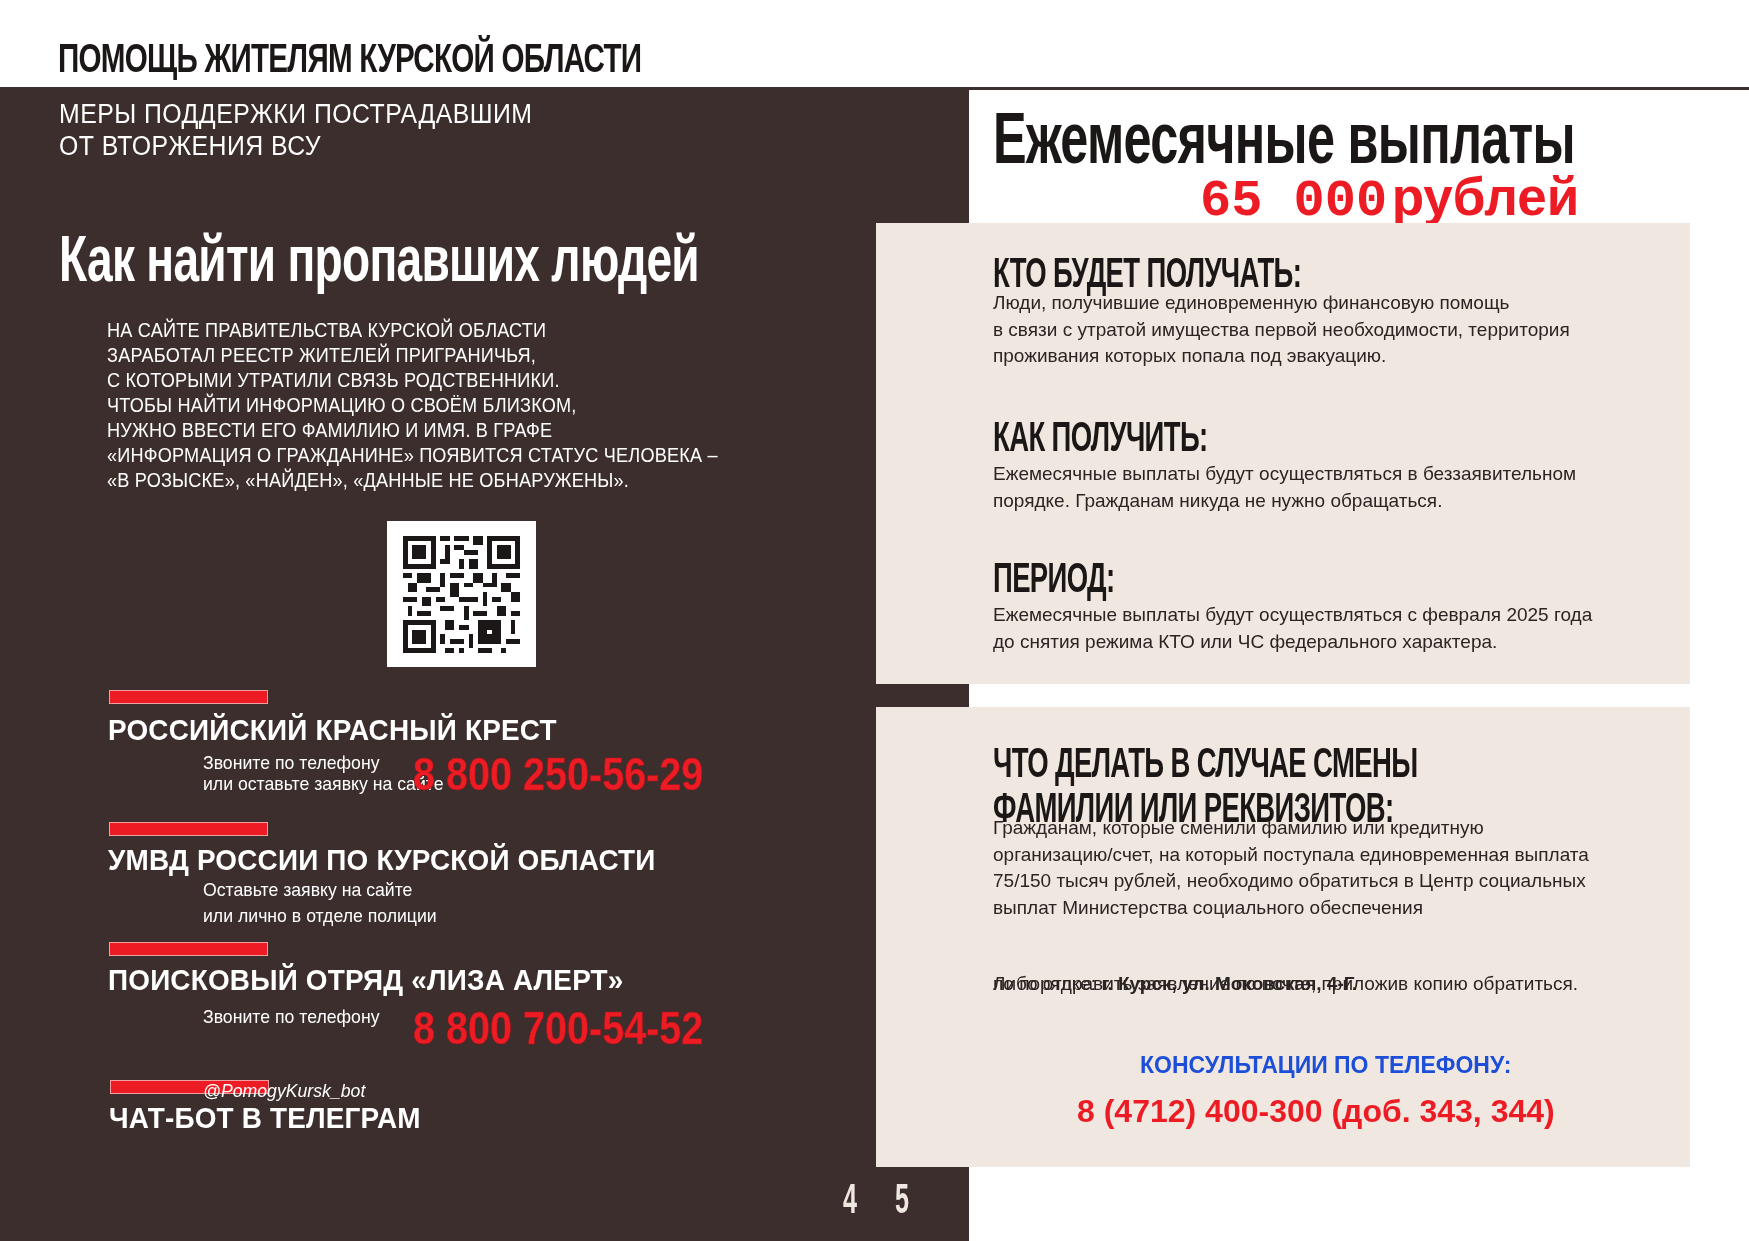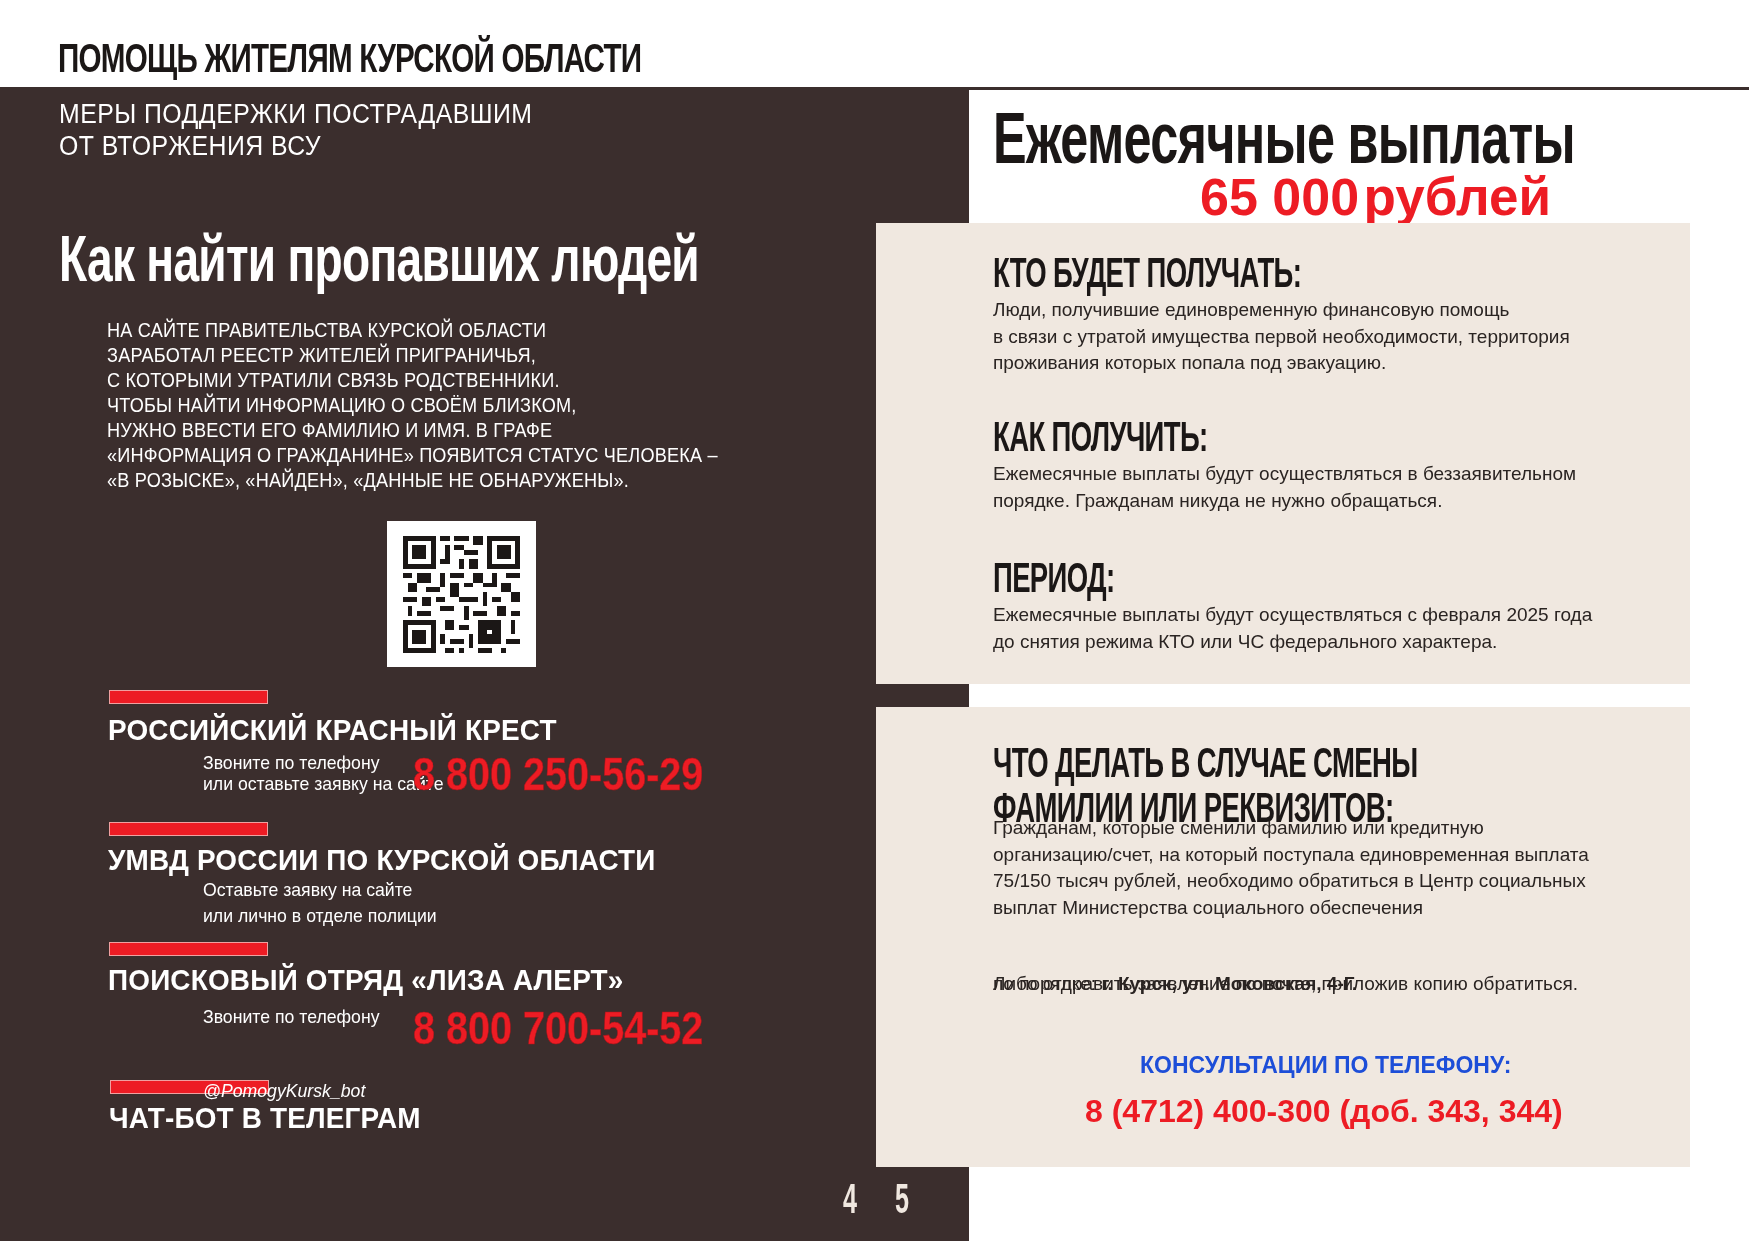--- a/index.html
+++ b/index.html
@@ -26,26 +26,26 @@
     .qr-box svg { position: absolute; left: 16px; top: 15px; width: 117px; height: 117px; }
     .red-bar { left: 109px; width: 159px; height: 14px; background: #ed1c24; border: 1px solid #f0a0a0; box-sizing: border-box; }
     .org-heading { left: 108px; color: #ffffff; font-size: 30px; font-weight: 700; white-space: nowrap; letter-spacing: 0.2px; transform: scaleX(0.93); transform-origin: left top; }
     .org-sub { left: 203px; color: #ffffff; font-size: 19px; line-height: 26px; white-space: pre-line; transform: scaleX(0.93); transform-origin: left top; }
     .org-phone { color: #ed1c24; font-size: 46px; font-weight: 700; white-space: nowrap; transform: scaleX(0.86); transform-origin: left top; -webkit-text-stroke: 0.6px #b0141a; }
     .handle { left: 203px; top: 1091px; color: #ffffff; font-size: 19px; font-style: italic; transform: scaleX(0.93); transform-origin: left top; }
     .page-num { color: #f0e8e0; font-size: 42px; font-weight: 700; transform: scaleX(0.6); transform-origin: left top; }
     .box { left: 876px; width: 814px; background: #f0e8e0; }
     .right-title { left: 993px; top: 97px; font-size: 72px; color: #1b1716; transform: scaleX(0.70); }
     .amount { left: 1200px; top: 166px; color: #ed1c24; font-weight: 700; white-space: nowrap; }
-    .amount .num { font-size: 52px; }
+    .amount .num { font-size: 52px; font-family: Liberation Mono, monospace; }
     .amount .unit { font-size: 53px; }
     .sec-heading { left: 993px; font-size: 43px; color: #1b1716; line-height: 45px; transform: scaleX(0.64); }
     .sec-body { left: 993px; color: #2a2422; font-size: 19px; line-height: 26.5px; white-space: pre-line; }
     .consult-label { left: 1140px; top: 1052px; font-size: 23px; font-weight: 700; color: #1d4ed8; white-space: nowrap; }
-    .consult-phone { left: 1077px; top: 1093px; font-size: 32px; font-weight: 700; color: #ed1c24; white-space: nowrap; margin-left: 8px; }
+    .consult-phone { left: 1077px; top: 1093px; font-size: 32px; font-weight: 700; color: #ed1c24; white-space: nowrap; }
   </style>
 </head>
 <body>
 
 <div class="abs dark-panel"></div>
 <div class="abs top-rule"></div>
 
 <div class="abs condensed header-title">ПОМОЩЬ ЖИТЕЛЯМ КУРСКОЙ ОБЛАСТИ</div>
 <div class="abs subtitle">
   <div>МЕРЫ ПОДДЕРЖКИ ПОСТРАДАВШИМ</div>
@@ -149,21 +149,21 @@
 <div class="abs page-num" style="left:895px; top:1175px">5</div>
 
 <div class="abs condensed right-title">Ежемесячные выплаты</div>
 <div class="abs amount">
   <span class="num">65 000</span>
   <span class="unit">рублей</span>
 </div>
 
 <div class="abs box" style="top:223px; height:461px"></div>
 <div class="abs condensed sec-heading" style="top:250px">КТО БУДЕТ ПОЛУЧАТЬ:</div>
-<div class="abs sec-body" style="top:297px">Люди, получившие единовременную финансовую помощь
+<div class="abs sec-body" style="top:290px">Люди, получившие единовременную финансовую помощь
 в связи с утратой имущества первой необходимости, территория
 проживания которых попала под эвакуацию.</div>
 
 <div class="abs condensed sec-heading" style="top:414px">КАК ПОЛУЧИТЬ:</div>
 <div class="abs sec-body" style="top:461px">Ежемесячные выплаты будут осуществляться в беззаявительном
 порядке. Гражданам никуда не нужно обращаться.</div>
 
 <div class="abs condensed sec-heading" style="top:555px">ПЕРИОД:</div>
 <div class="abs sec-body" style="top:602px">Ежемесячные выплаты будут осуществляться с февраля 2025 года
 до снятия режима КТО или ЧС федерального характера.</div>

